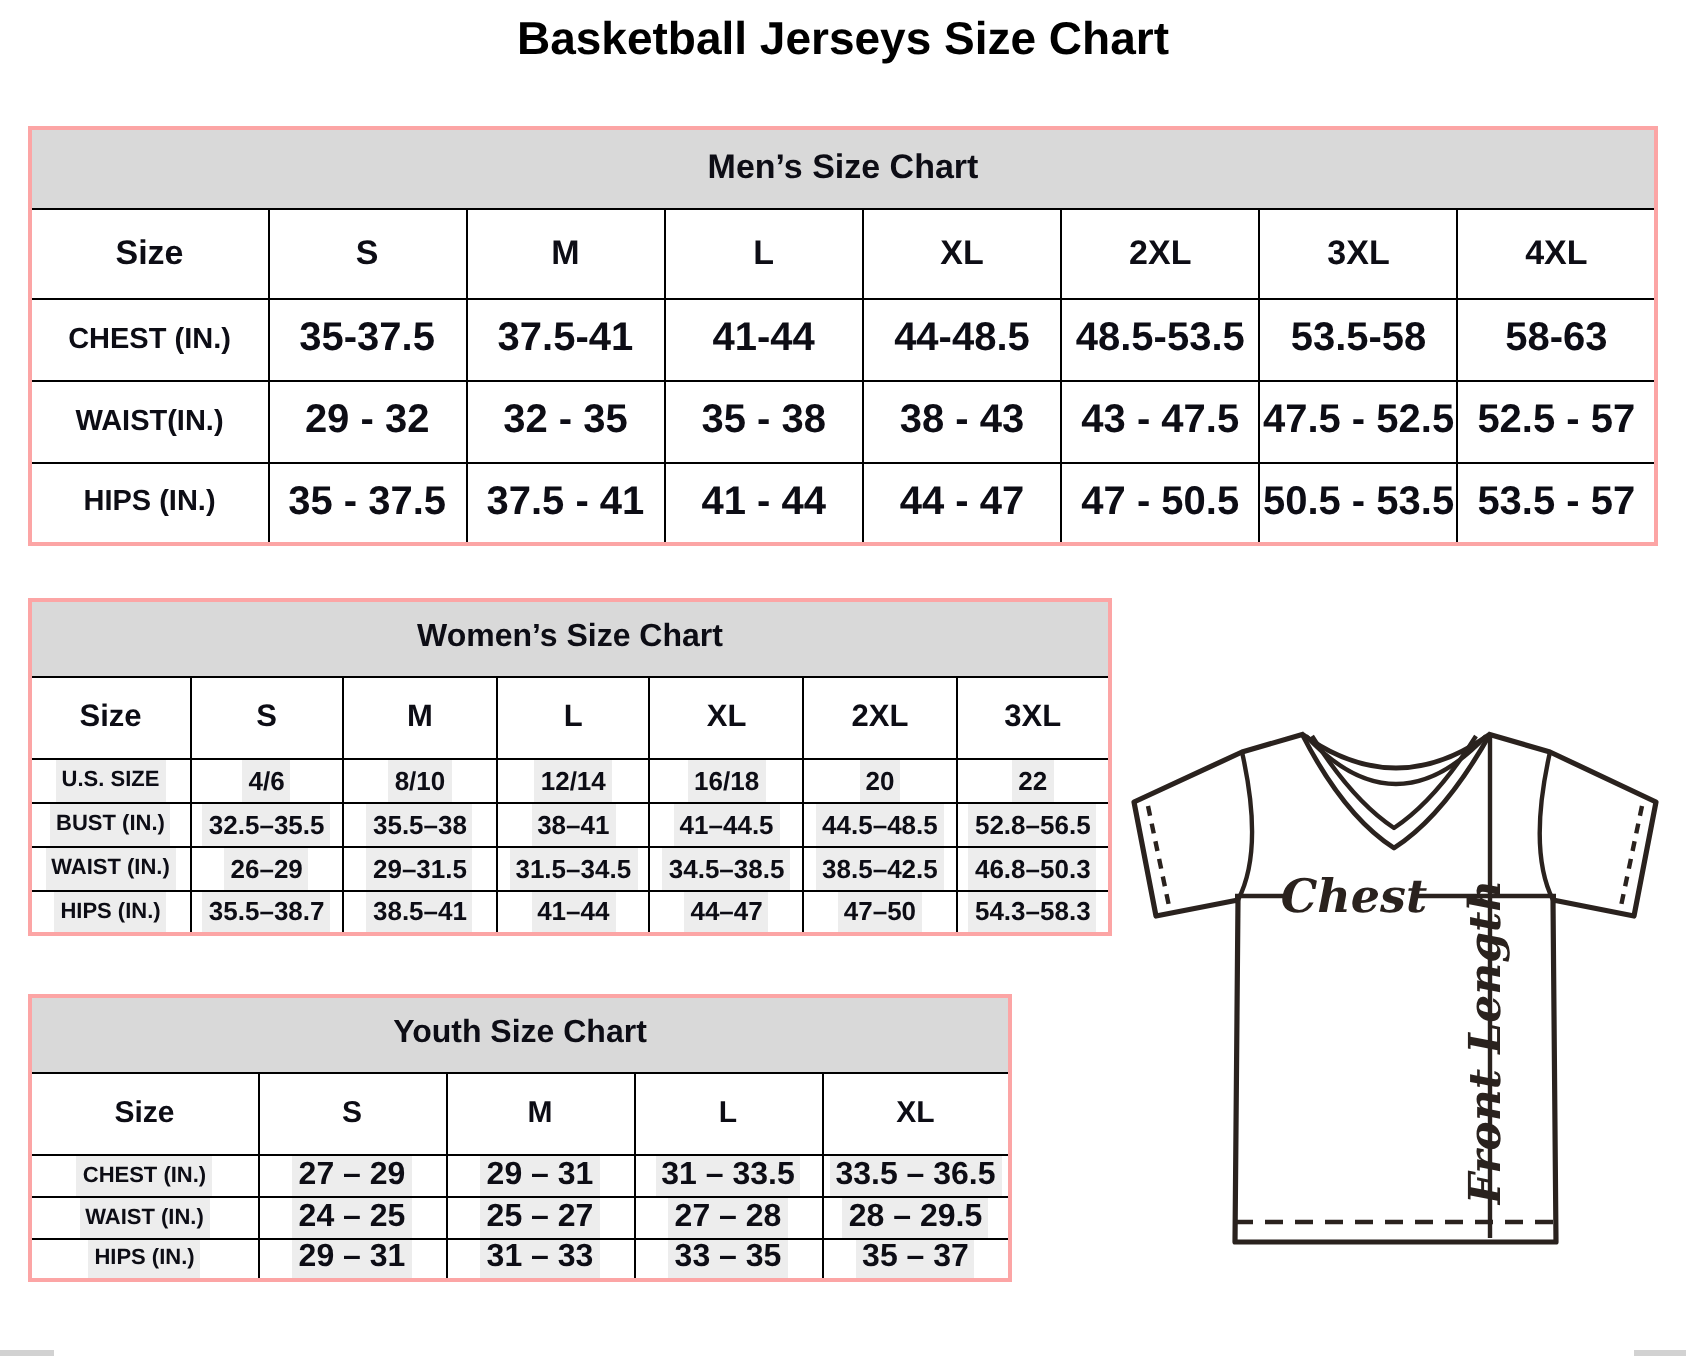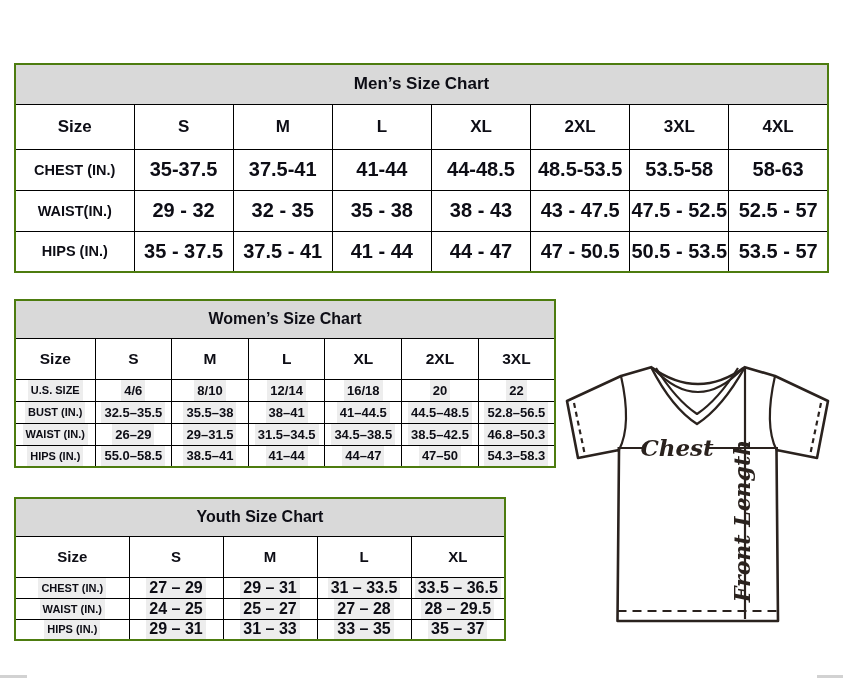--- a/index.html
+++ b/index.html
@@ -12,21 +12,21 @@
     position:absolute; top:6px; left:0; width:100%;
     text-align:center; font-size:23px; font-weight:bold; color:#000;
   }
   .tbl-wrap { position:absolute; }
   #mens-wrap   { left:14px; top:63px;  width:815px; }
   #womens-wrap { left:14px; top:299px; width:542px; }
   #youth-wrap  { left:14px; top:497px; width:492px; }
 
   table.size-table {
     width:100%; border-collapse:collapse; table-layout:fixed;
-    border:2px solid #4d7c0f;
+    border:2px solid #fca5a5;
   }
   .size-table th, .size-table td {
     border:1px solid #000; text-align:center; vertical-align:middle;
     font-weight:bold; padding:0; overflow:hidden; white-space:nowrap;
   }
   .tbl-title td { background:#d9d9d9; }
 
   
   #mens-wrap .tbl-title td { height:40px; font-size:17px; }
   #mens-wrap .col-head th  { height:45px; font-size:17px; }
@@ -54,20 +54,21 @@
   }
   .corner-strip { position:absolute; top:675px; height:3px; background:#d2d2d2; }
   #strip-left  { left:0px;   width:27px; }
   #strip-right { left:817px; width:26px; }
 </style>
 </head>
 <body>
 
 <div class="canvas">
 
+  <div class="page-title">Basketball Jerseys Size Chart</div>
 
   <div class="tbl-wrap" id="mens-wrap">
       <table class="size-table">
         <colgroup>
           <col style="width: 119px;">
           <col>
           <col>
           <col>
           <col>
           <col>
@@ -168,21 +169,21 @@
             <th><span class="hl-text">WAIST (IN.)</span></th>
             <td><span class="hl-text">26–29</span></td>
             <td><span class="hl-text">29–31.5</span></td>
             <td><span class="hl-text">31.5–34.5</span></td>
             <td><span class="hl-text">34.5–38.5</span></td>
             <td><span class="hl-text">38.5–42.5</span></td>
             <td><span class="hl-text">46.8–50.3</span></td>
           </tr>
           <tr class="data-row">
             <th><span class="hl-text">HIPS (IN.)</span></th>
-            <td><span class="hl-text">55.0–58.5</span></td>
+            <td><span class="hl-text">35.5–38.7</span></td>
             <td><span class="hl-text">38.5–41</span></td>
             <td><span class="hl-text">41–44</span></td>
             <td><span class="hl-text">44–47</span></td>
             <td><span class="hl-text">47–50</span></td>
             <td><span class="hl-text">54.3–58.3</span></td>
           </tr>
         </tbody>
       </table>
     </div>
 

